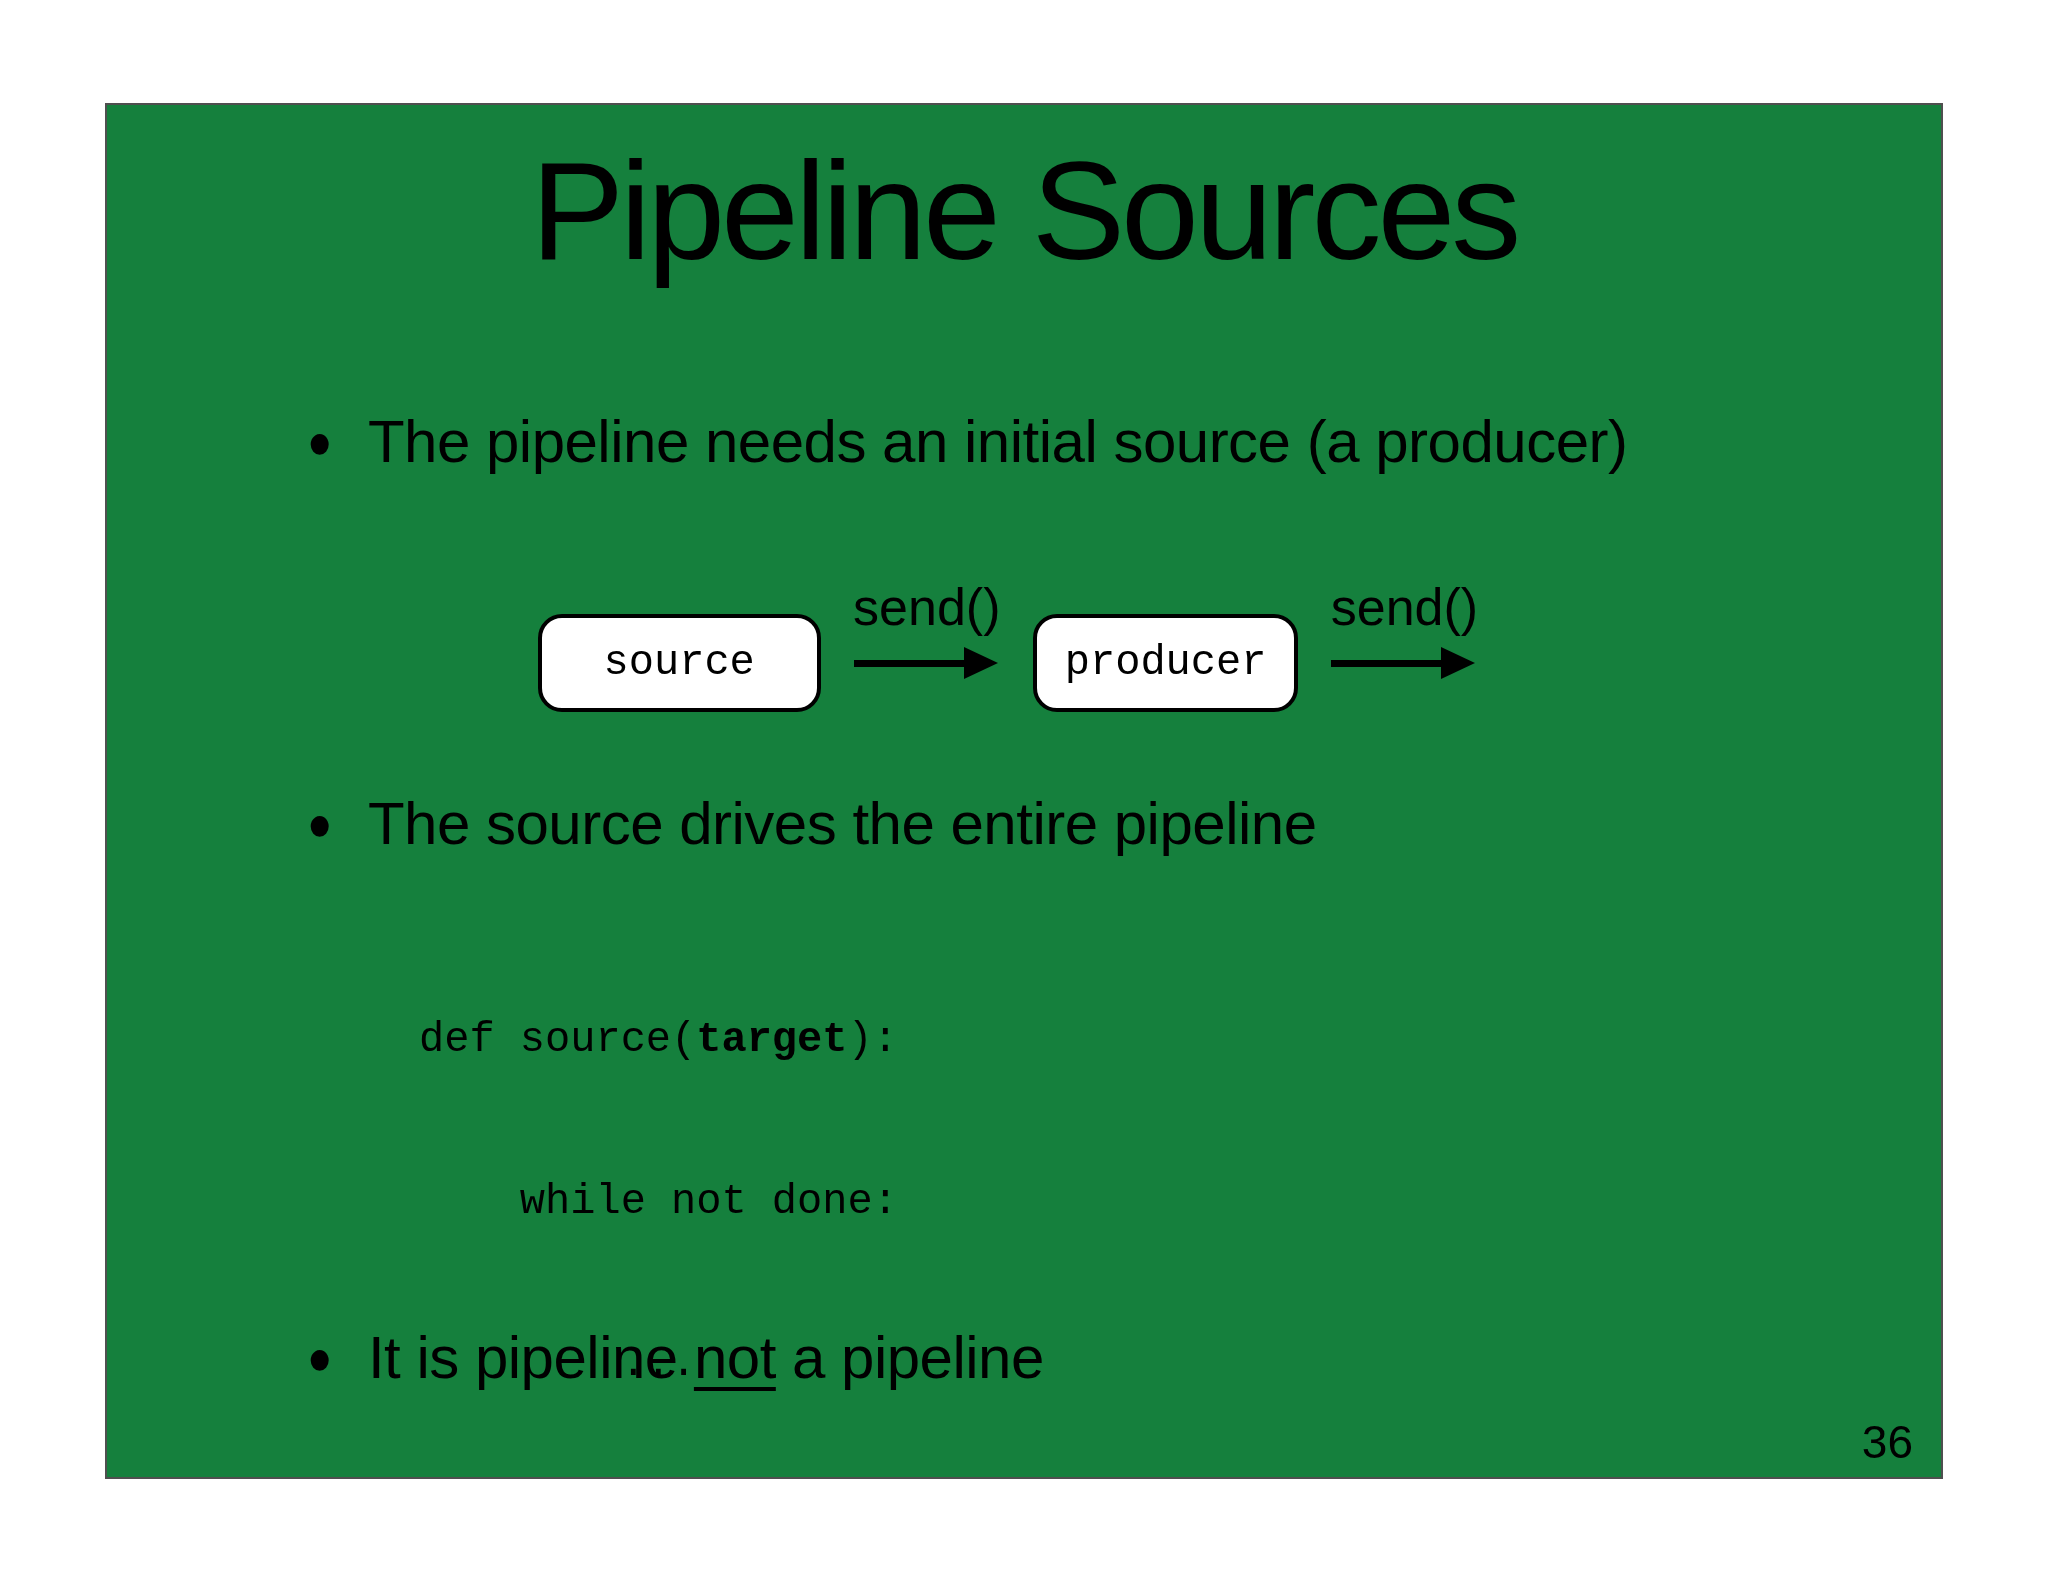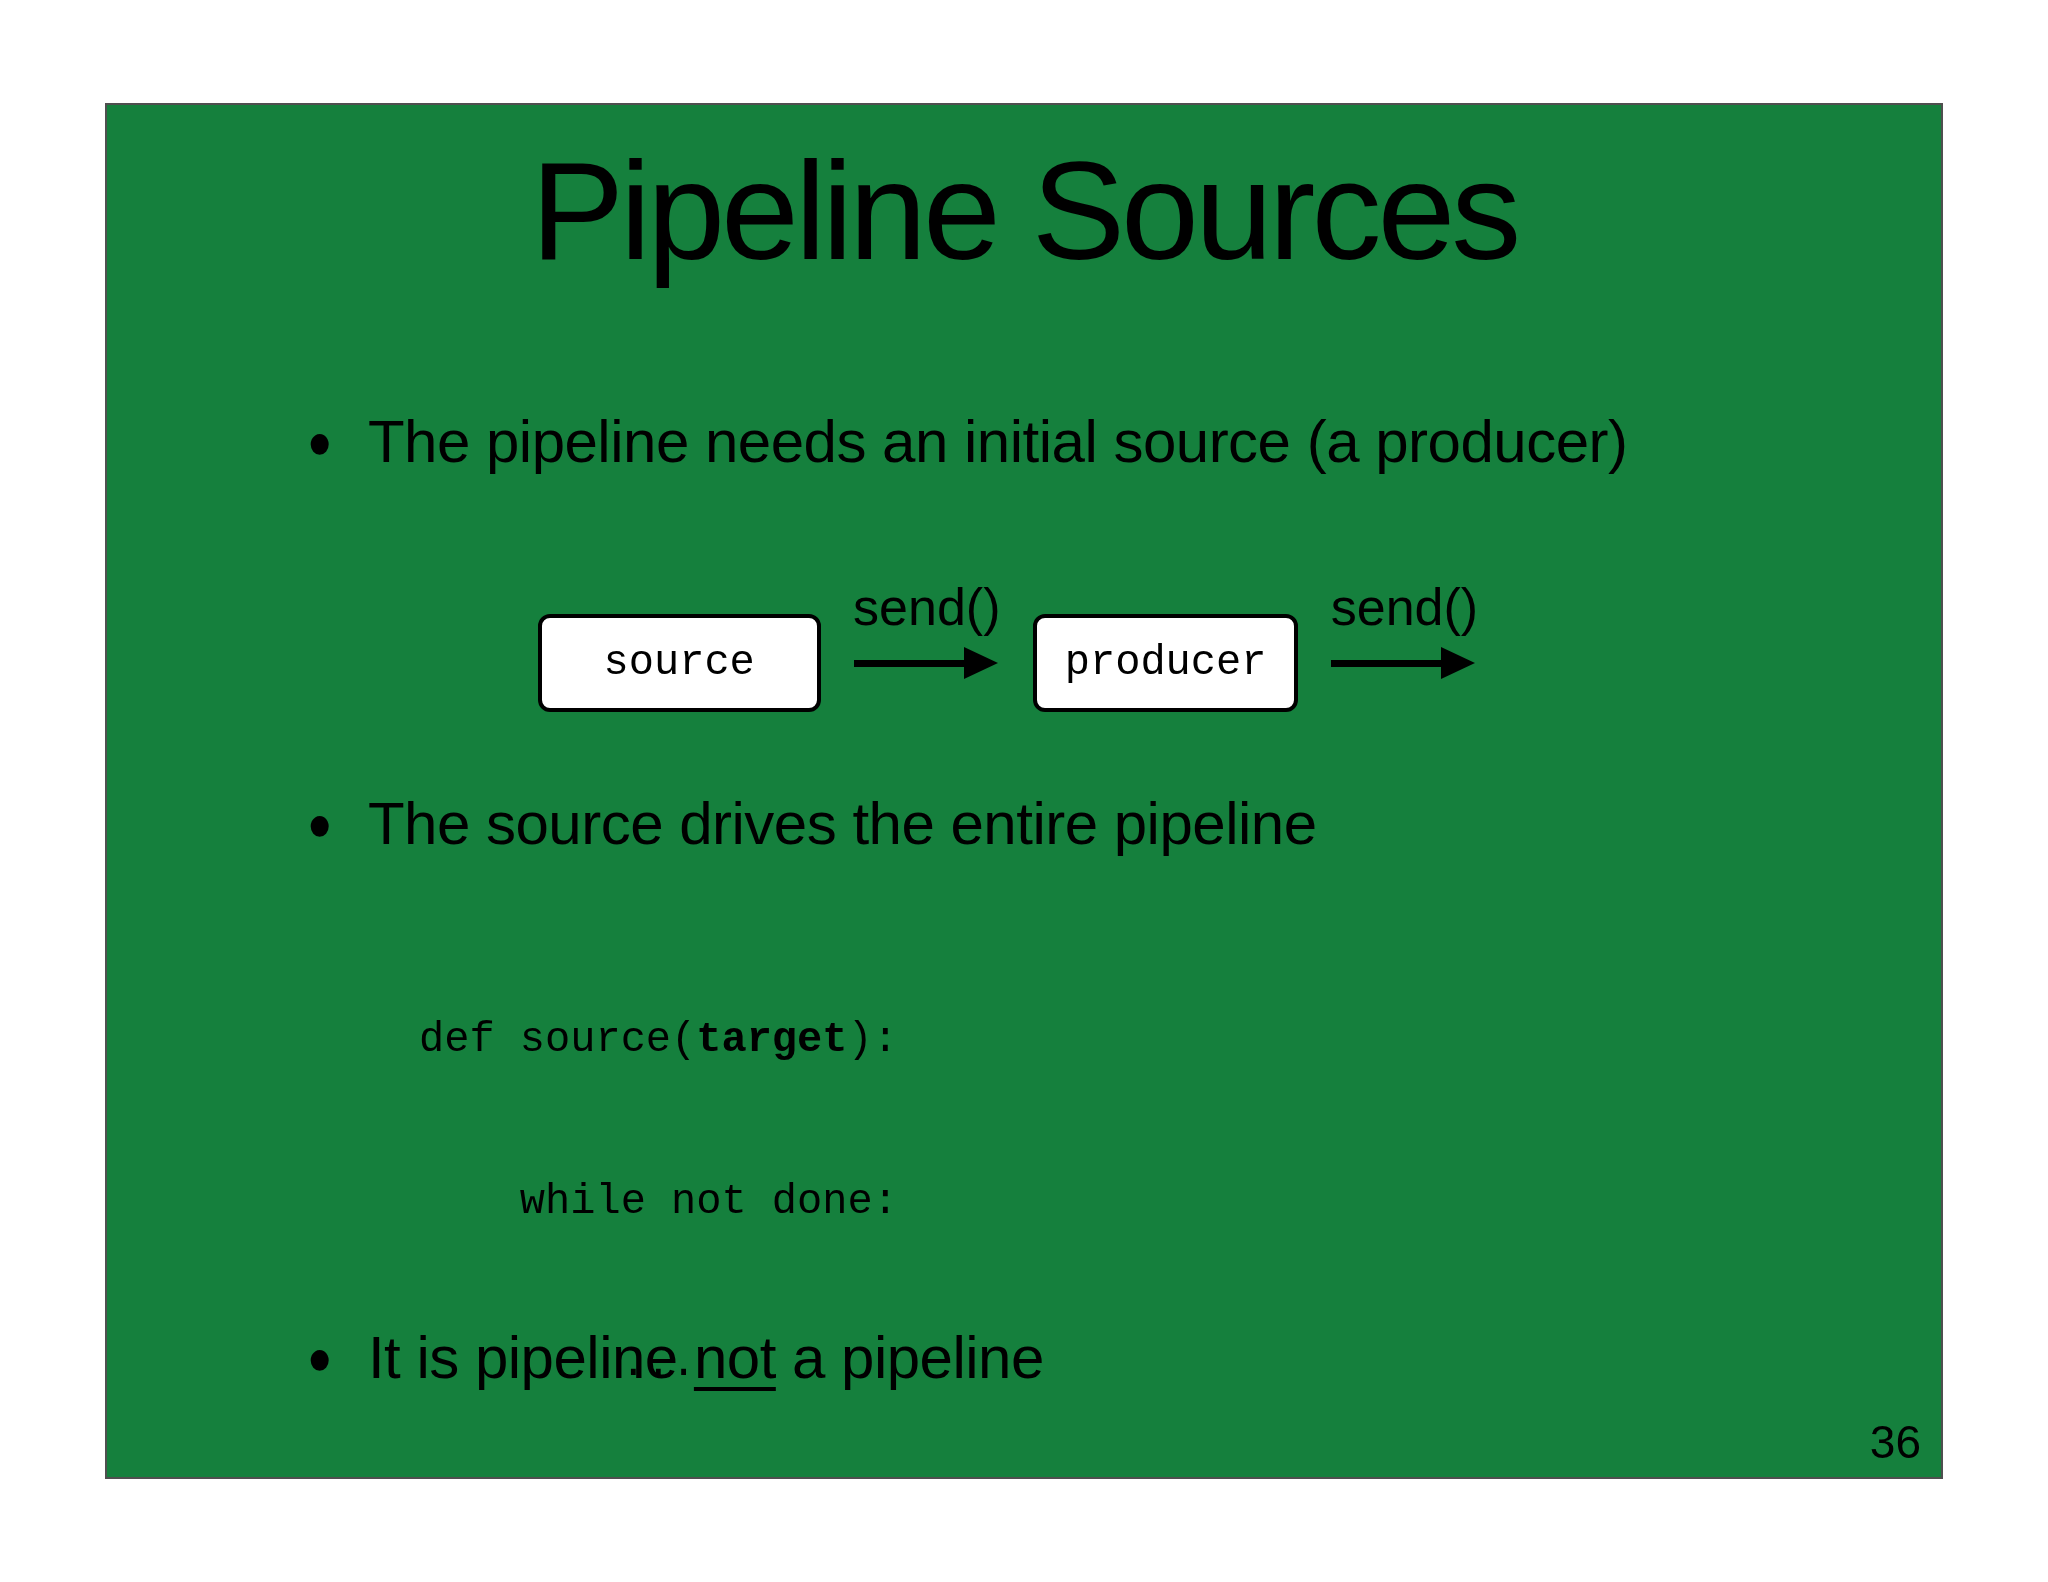--- a/index.html
+++ b/index.html
@@ -65,21 +65,21 @@
     position: absolute;
     top: 508px;
     left: 0;
     width: 100%;
     display: flex;
     justify-content: center;
     align-items: center;
   }
   .dbox {
     border: 4px solid #000;
-    border-radius: 12px;
+    border-radius: 24px;
     font-family: "Liberation Mono", "DejaVu Sans Mono", monospace;
     font-size: 42px;
     line-height: 1;
     padding: 24px 28px;
     background: #fff;
     white-space: nowrap;
   }
   .dbox.wide-pad { padding: 24px 62px; }
 
   .arrow-unit {
@@ -138,21 +138,21 @@
     white-space: pre;
   }
   .footer-link {
     text-decoration: underline;
     text-underline-offset: 4px;
     cursor: pointer;
   }
 
   .pageno {
     position: absolute;
-    right: 20px;
+    right: 28px;
     bottom: 8px;
     font-size: 46px;
     font-weight: 300;
   }
 </style>
 </head>
 <body>
 
 <div class="canvas">
   <div class="frame">

